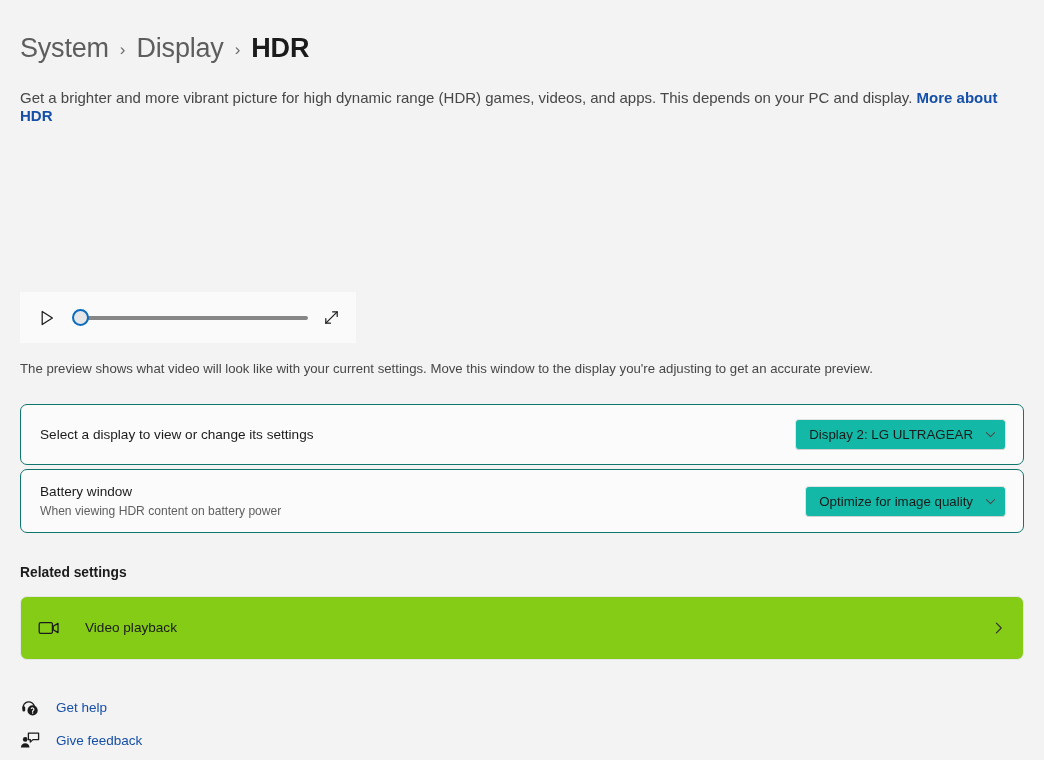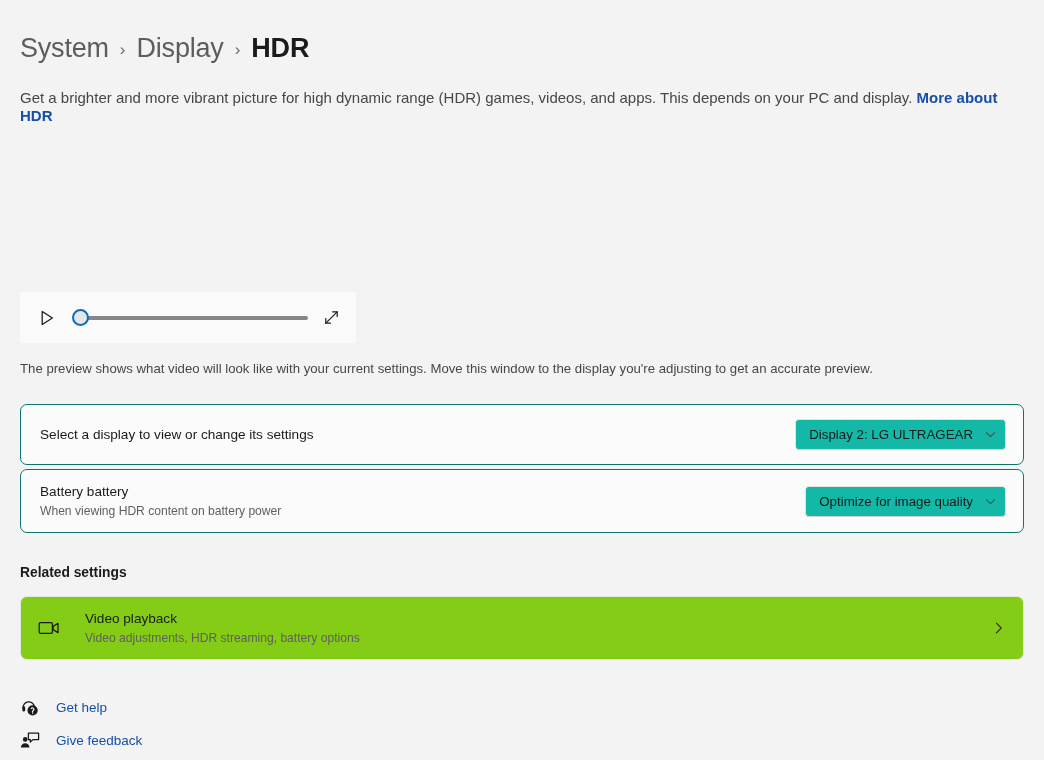--- a/index.html
+++ b/index.html
@@ -291,21 +291,21 @@
       <span class="chev">
         <svg width="11" height="11" viewBox="0 0 11 11">
           <path d="M1.4 3.6 L5.5 7.6 L9.6 3.6" fill="none" stroke="#4a4a4a" stroke-width="1.05" stroke-linecap="round" stroke-linejoin="round"></path>
         </svg>
       </span>
     </div>
   </div>
 
   <div class="card row-two">
     <div class="card-text">
-      <span class="card-title">Battery battery</span>
+      <span class="card-title">Battery window</span>
       <span class="card-sub">When viewing HDR content on battery power</span>
     </div>
     <div class="dropdown">
       <span>Optimize for image quality</span>
       <span class="chev">
         <svg width="11" height="11" viewBox="0 0 11 11">
           <path d="M1.4 3.6 L5.5 7.6 L9.6 3.6" fill="none" stroke="#4a4a4a" stroke-width="1.05" stroke-linecap="round" stroke-linejoin="round"></path>
         </svg>
       </span>
     </div>
@@ -314,21 +314,20 @@
   <div class="section-title">Related settings</div>
   <div class="related-card">
     <div class="related-icon">
       <svg width="22" height="18" viewBox="0 0 22 18">
         <rect x="1.2" y="3.6" width="13.2" height="10.8" rx="1.4" fill="none" stroke="#1b1b1b" stroke-width="1.25"></rect>
         <path d="M15.2 7.3 L20 4.4 L20 13.6 L15.2 10.7 Z" fill="none" stroke="#1b1b1b" stroke-width="1.25" stroke-linejoin="round"></path>
       </svg>
     </div>
     <div class="related-text">
       <span class="related-title">Video playback</span>
-      <span class="related-sub">Video adjustments, HDR streaming, battery options</span>
     </div>
     <div class="related-chev">
       <svg width="13" height="14" viewBox="0 0 13 14">
         <path d="M4.4 2.2 L9.2 7 L4.4 11.8" fill="none" stroke="#303030" stroke-width="1.15" stroke-linecap="round" stroke-linejoin="round"></path>
       </svg>
     </div>
   </div>
 
   <div class="footer-links">
     <div class="footer-link">

